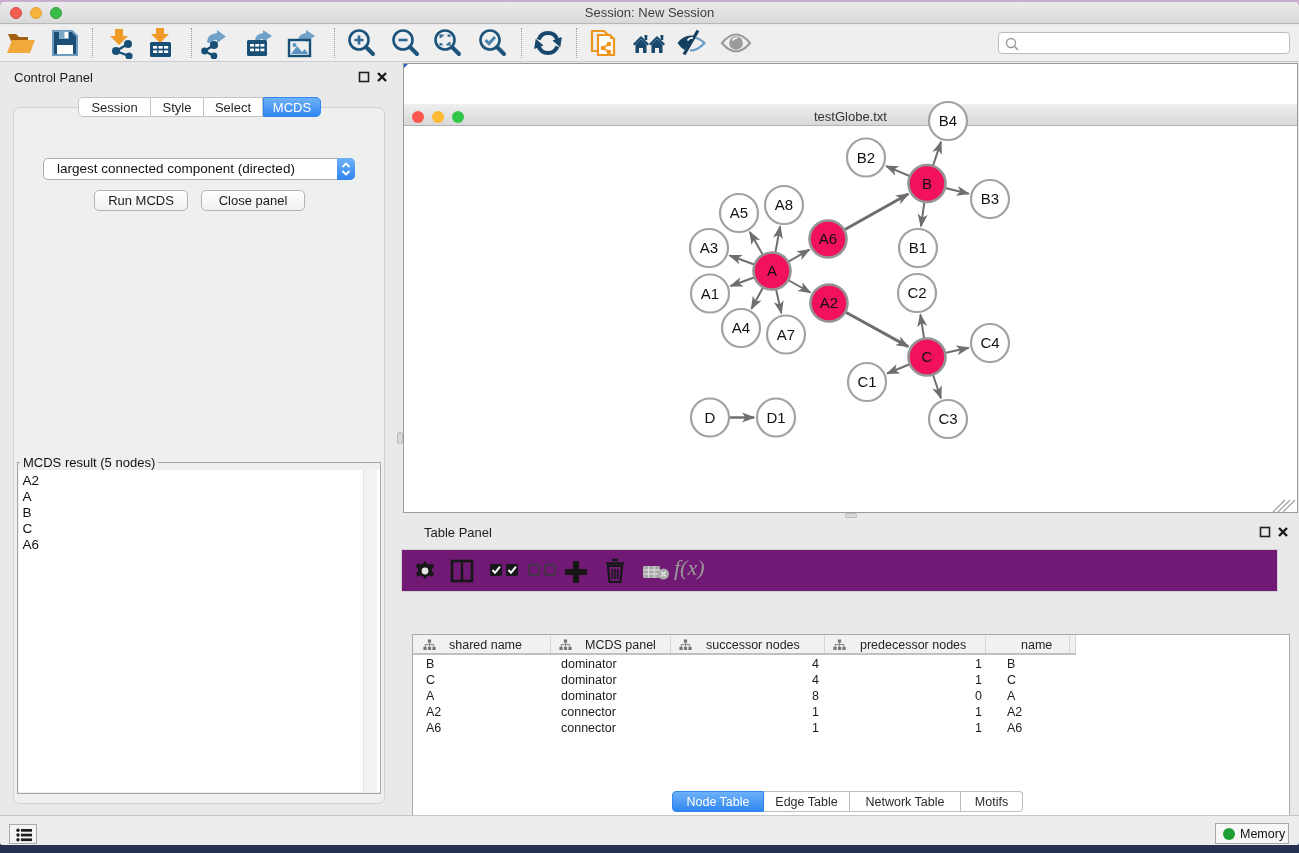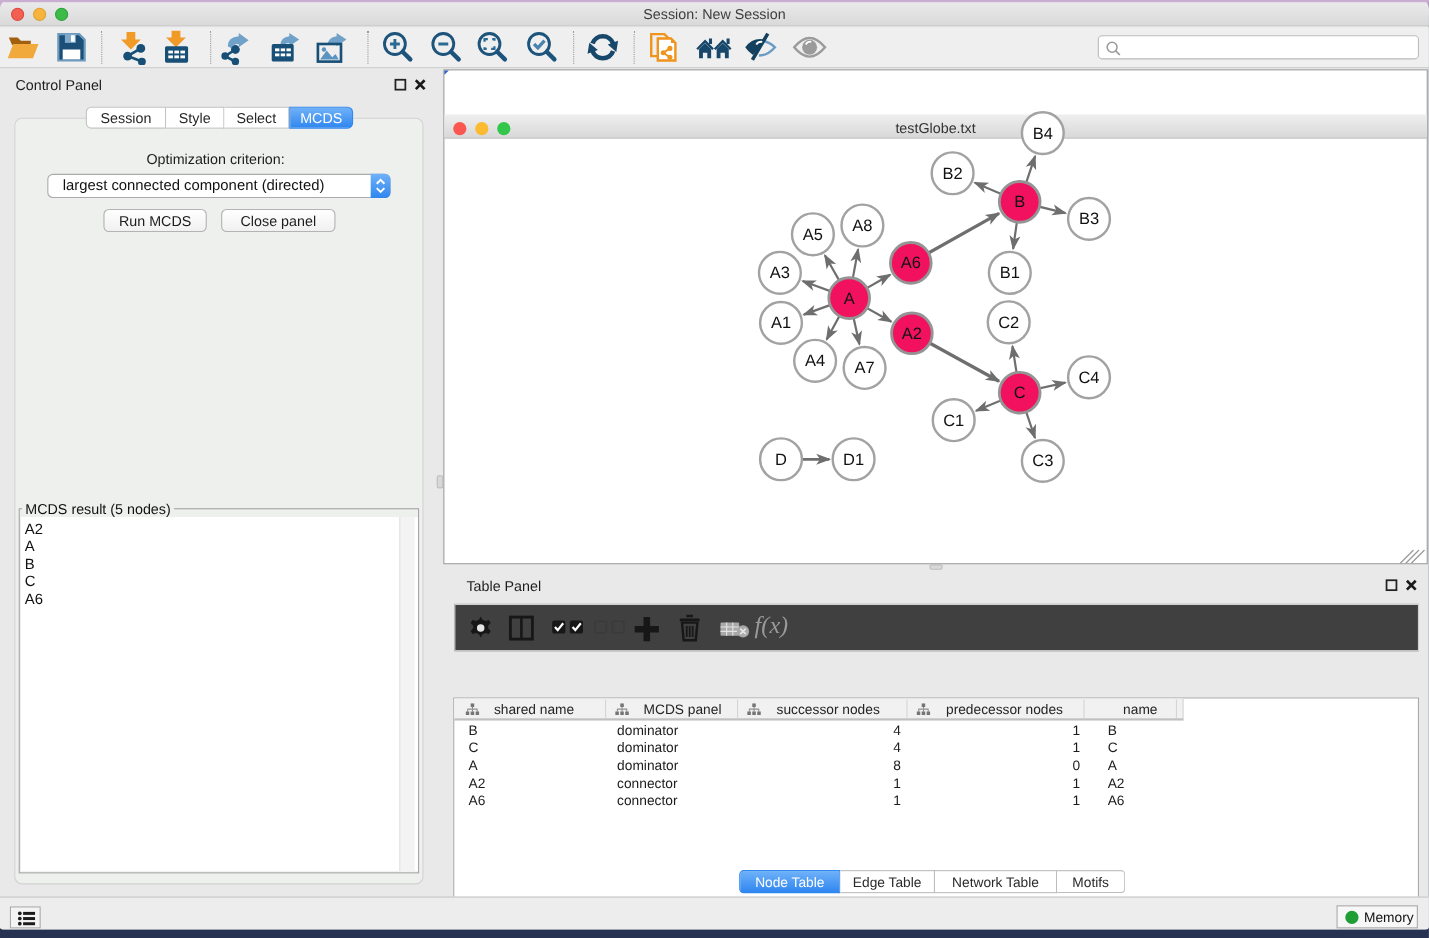--- a/index.html
+++ b/index.html
@@ -27,21 +27,21 @@
 .tabsel{background:linear-gradient(#6fb1f8,#3087f0);color:#fff;border-color:#3087f0;}
 .btn{background:linear-gradient(#fff,#f0f0f0);border:1px solid #b3b3b3;border-radius:5px;font-size:13px;color:#1c1c1c;text-align:center;}
 
 #netwin{left:403px;top:63px;width:895px;height:450px;background:#fff;border:1px solid #9b9b9b;}
 #nettitle{left:0;top:0;width:893px;height:22px;background:linear-gradient(#efefef,#d8d8d8);border-bottom:1px solid #b3b3b3;margin-top:40px;}
 #nettitle .r{left:8px;background:#fb5650;}
 #nettitle .y{left:28px;background:#fcb932;}
 #nettitle .g{left:48px;background:#32c74a;}
 #net-text{left:0;width:893px;top:5px;text-align:center;font-size:13px;color:#333;}
 
-#tp-toolbar{left:413px;top:549px;width:877px;height:43px;background:#404040;border:1px solid #d0d0d0;}
+#tp-toolbar{left:401px;top:549px;width:877px;height:43px;background:#701a75;border:1px solid #d0d0d0;}
 #tbl{left:412px;top:634px;width:878px;height:191px;background:#fff;border:1px solid #ababab;font-size:12.5px;color:#1c1c1c;}
 #thead{left:0;top:0;width:663px;height:20px;background:#f1f1f1;border-bottom:2px solid #c0c0c0;border-right:1px solid #d5d5d5;}
 .th{font-size:12.5px;color:#252525;top:3px;}
 .hdiv{top:1px;height:17px;width:0;border-left:1px solid #d5d5d5;}
 .cell{font-size:12.5px;color:#1c1c1c;}
 .btab{top:791px;height:21px;background:#fff;border:1px solid #bdbdbd;font-size:12.5px;color:#2b2b2b;text-align:center;line-height:20px;}
 
 #statusbar{left:0;top:815px;width:1299px;height:30px;background:#ededed;border-top:1px solid #c6c6c6;}
 svg{display:block;}
 .pn{fill:#f2115f;stroke:#949494;stroke-width:2.6;}
@@ -204,21 +204,20 @@
         <rect x="1.5" y="1.5" width="9" height="9" fill="none" stroke="#222" stroke-width="1.6"></rect>
       </svg>
     <svg class="abs" style="left:376px;top:10px" width="12" height="12" viewBox="0 0 12 12">
         <path d="M2 2 L10 10 M10 2 L2 10" stroke="#1a1a1a" stroke-width="2.4"></path>
       </svg>
     <div class="abs" id="cp-content"></div>
     <div class="abs tab" style="left:78px;width:73px;border-radius:5px 0 0 5px;">Session</div>
     <div class="abs tab" style="left:151px;width:53px;border-left:none;">Style</div>
     <div class="abs tab" style="left:204px;width:59px;border-left:none;">Select</div>
     <div class="abs tab tabsel" style="left:263px;width:58px;border-radius:0 5px 5px 0;">MCDS</div>
-    <div class="abs" style="left:0;top:76px;width:392px;text-align:center;font-size:13px;color:#1d1d1d;">Optimization criterion:</div>
     <div class="abs" style="left:43px;top:97px;width:312px;height:22px;background:#fff;border:1px solid #ababab;border-radius:5px;">
       <div class="abs" style="left:13px;top:2px;font-size:13.5px;color:#111;">largest connected component (directed)</div>
       <div class="abs" style="right:-1px;top:-1px;width:18px;height:22px;background:linear-gradient(#6fb1f8,#2f86f0);border-radius:0 5px 5px 0;">
         <svg class="abs" style="left:3px;top:3px" width="12" height="16" viewBox="0 0 12 16">
           <path d="M2.5 6 L6 2.5 L9.5 6" fill="none" stroke="#fff" stroke-width="1.8"></path>
           <path d="M2.5 10 L6 13.5 L9.5 10" fill="none" stroke="#fff" stroke-width="1.8"></path>
         </svg>
       </div>
     </div>
     <div class="abs btn" style="left:94px;top:129px;width:94px;height:21px;line-height:20px;">Run MCDS</div>

